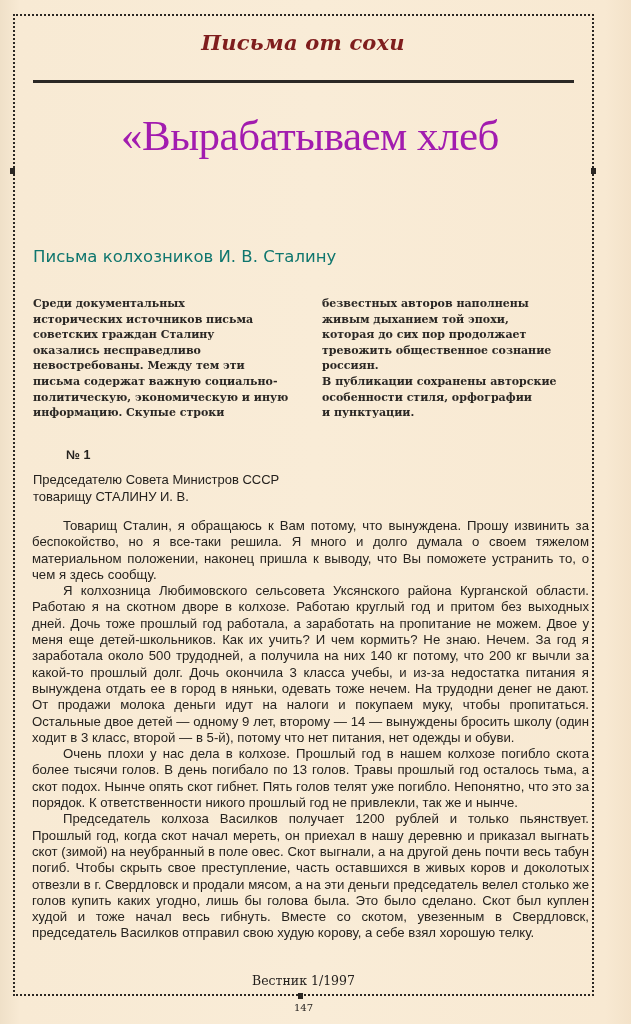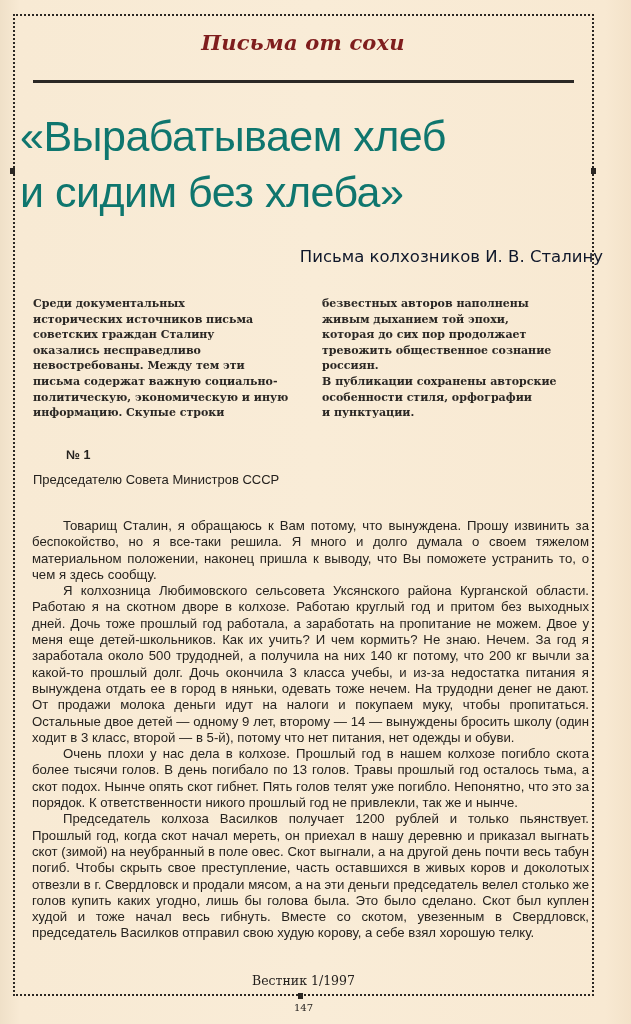--- a/index.html
+++ b/index.html
@@ -27,27 +27,27 @@
 
   .rubric {
     position: absolute; left: 33px; top: 30px; width: 540px; text-align: center;
     font-family: "DejaVu Serif", serif; font-style: italic; font-weight: bold;
     font-size: 21px; letter-spacing: 0.2px; color: #7f1d1d;
   }
   .rubric-rule {
     position: absolute; left: 33px; top: 80px; width: 541px; height: 3px; background: #2b2825;
   }
   .headline {
-    position: absolute; left: 20px; top: 108px; width: 580px; 
-    font-family: Liberation Sans, sans-serif; font-weight: normal;
-    font-size: 43px; line-height: 56px; color: #0f766e; letter-spacing: -0.5px;
+    position: absolute; left: 20px; top: 108px; width: 580px; text-align: center;
+    font-family: Liberation Serif, serif; font-weight: normal;
+    font-size: 43px; line-height: 56px; color: #a21caf; letter-spacing: -0.5px;
   }
   .subtitle {
-    position: absolute; left: 33px; top: 247px; width: 570px; text-align: right;
-    font-family: "DejaVu Sans", sans-serif; font-size: 16.5px; color: #0f172a;
+    position: absolute; left: 33px; top: 247px; width: 570px; text-align: left;
+    font-family: "DejaVu Sans", sans-serif; font-size: 16.5px; color: #0f766e;
   }
   .intro {
     position: absolute; top: 296px;
     font-family: "DejaVu Serif", serif; font-weight: bold;
     font-size: 11px; line-height: 15.6px; color: #2a2724;
     white-space: pre-line;
   }
   .intro.col1 { left: 33px; width: 270px; }
   .intro.col2 { left: 322px; width: 270px; }
 
@@ -83,21 +83,20 @@
 <div class="frame"></div>
 <div class="marker left"></div>
 <div class="marker right"></div>
 <div class="marker bottom"></div>
 
 <div class="rubric">Письма от сохи</div>
 <div class="rubric-rule"></div>
 
 <div class="headline">
   <div>«Вырабатываем хлеб</div>
-  <div>и сидим без хлеба»</div>
 </div>
 
 <div class="subtitle">Письма колхозников И. В. Сталину</div>
 
 <div class="intro col1">Среди документальных
 исторических источников письма
 советских граждан Сталину
 оказались несправедливо
 невостребованы. Между тем эти
 письма содержат важную социально-
@@ -109,20 +108,21 @@
 тревожить общественное сознание
 россиян.
 В публикации сохранены авторские
 особенности стиля, орфографии
 и пунктуации.</div>
 
 <div class="letter-number">№ 1</div>
 
 <div class="addressee">
   <div>Председателю Совета Министров СССР</div>
+  <div>товарищу СТАЛИНУ И. В.</div>
 </div>
 
 <div class="body-text">
   <p class="first">Товарищ Сталин, я обращаюсь к Вам потому, что вынуждена. Прошу извинить за беспокойство, но я все-таки решила. Я много и долго думала о своем тяжелом материальном положении, наконец пришла к выводу, что Вы поможете устранить то, о чем я здесь сообщу.</p>
   <p>Я колхозница Любимовского сельсовета Уксянского района Курганской области. Работаю я на скотном дворе в колхозе. Работаю круглый год и притом без выходных дней. Дочь тоже прошлый год работала, а заработать на пропитание не можем. Двое у меня еще детей-школьников. Как их учить? И чем кормить? Не знаю. Нечем. За год я заработала около 500 трудодней, а получила на них 140 кг потому, что 200 кг вычли за какой-то прошлый долг. Дочь окончила 3 класса учебы, и из-за недостатка питания я вынуждена отдать ее в город в няньки, одевать тоже нечем. На трудодни денег не дают. От продажи молока деньги идут на налоги и покупаем муку, чтобы пропитаться. Остальные двое детей — одному 9 лет, второму — 14 — вынуждены бросить школу (один ходит в 3 класс, второй — в 5-й), потому что нет питания, нет одежды и обуви.</p>
   <p>Очень плохи у нас дела в колхозе. Прошлый год в нашем колхозе погибло скота более тысячи голов. В день погибало по 13 голов. Травы прошлый год осталось тьма, а скот подох. Нынче опять скот гибнет. Пять голов телят уже погибло. Непонятно, что это за порядок. К ответственности никого прошлый год не привлекли, так же и нынче.</p>
   <p>Председатель колхоза Василков получает 1200 рублей и только пьянствует. Прошлый год, когда скот начал мереть, он приехал в нашу деревню и приказал выгнать скот (зимой) на неубранный в поле овес. Скот выгнали, а на другой день почти весь табун погиб. Чтобы скрыть свое преступление, часть оставшихся в живых коров и доколотых отвезли в г. Свердловск и продали мясом, а на эти деньги председатель велел столько же голов купить каких угодно, лишь бы голова была. Это было сделано. Скот был куплен худой и тоже начал весь гибнуть. Вместе со скотом, увезенным в Свердловск, председатель Василков отправил свою худую корову, а себе взял хорошую телку.</p>
 </div>
 
 <div class="footer-journal">Вестник 1/1997</div>

